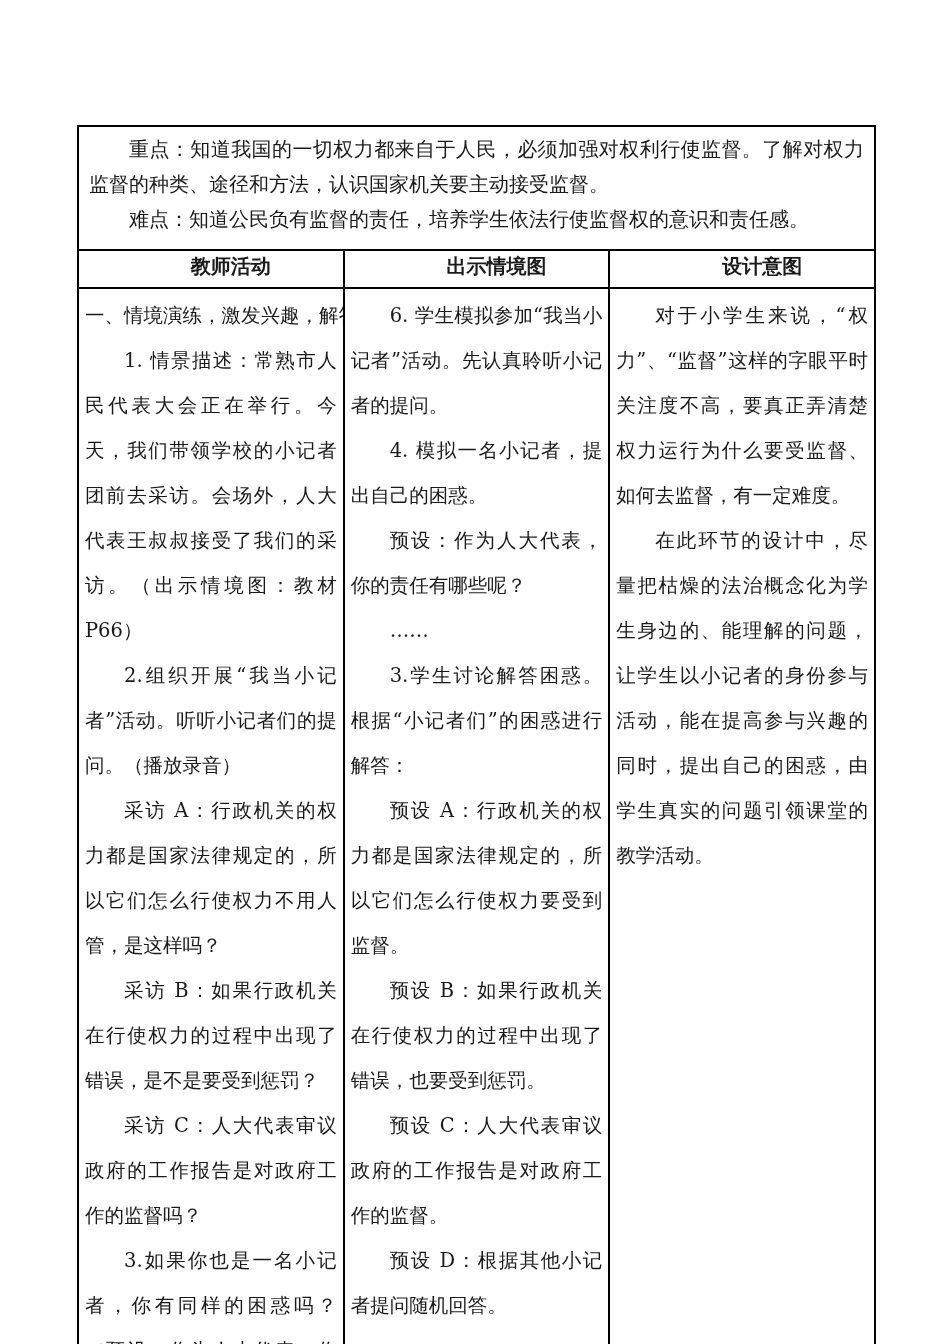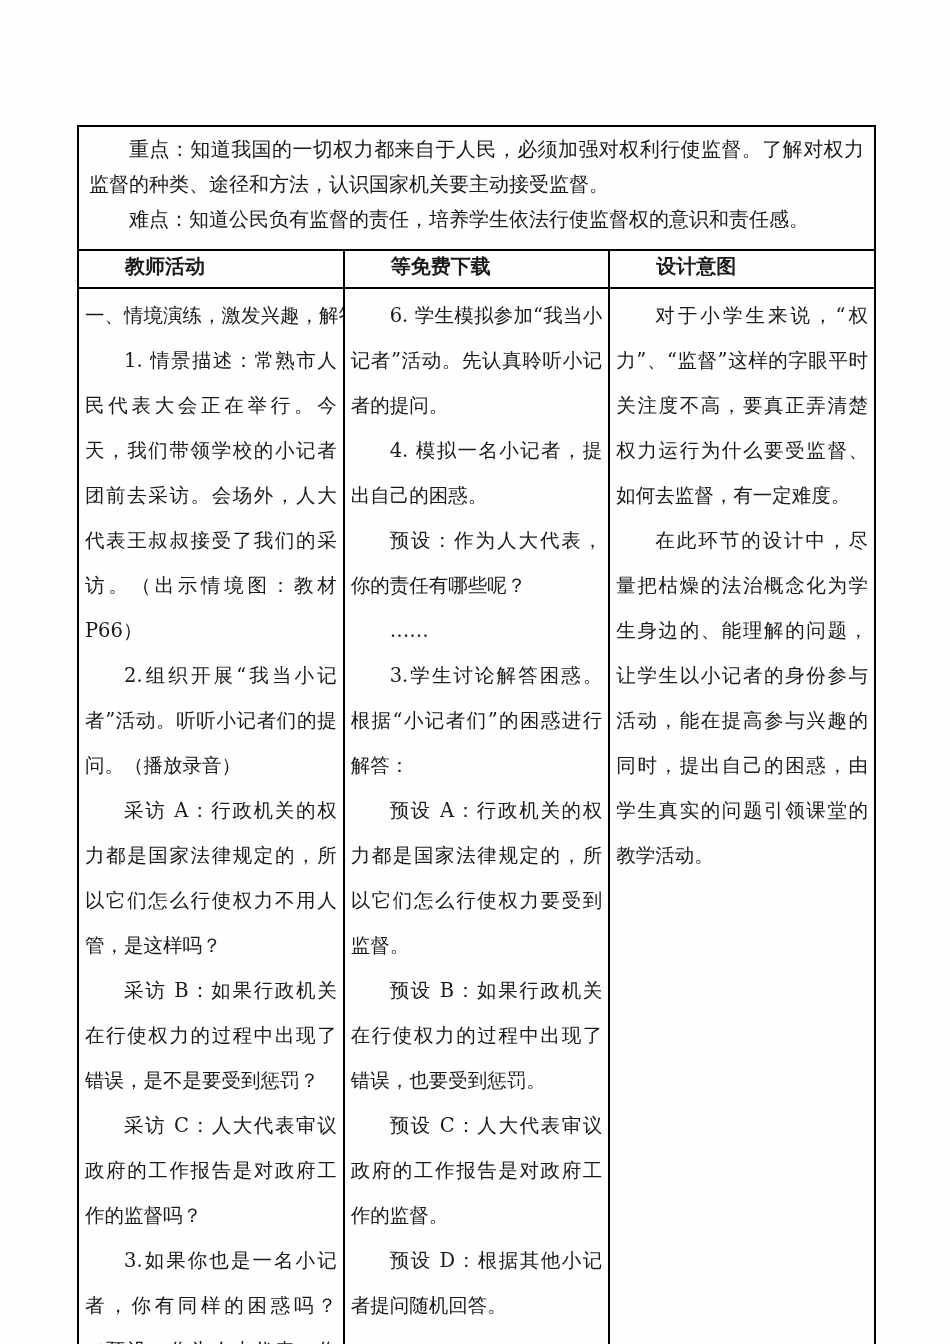--- a/index.html
+++ b/index.html
@@ -49,21 +49,21 @@
   .section-title{font-size:20px;font-weight:bold;color:#111;}
   .paren{font-size:18px;font-weight:bold;color:#111;}
   .annotation{color:#3a3ac8;}
 
   
   th.col-header{
     height:32px;
     padding:2px 6px;
     font-size:20px;
     font-weight:bold;
-    text-align:left;
+    text-align:center;
     text-indent:2em;
     vertical-align:middle;
   }
 
   
   td.body-cell{
     height:866px;
     padding:4px 6px 4px 6px;
     font-size:19.5px;
     line-height:45px;
@@ -92,21 +92,21 @@
         <tr>
       <td class="points-cell" colspan="3">
         <p>重点：知道我国的一切权力都来自于人民，必须加强对权利行使监督。了解对权力监督的种类、途径和方法，认识国家机关要主动接受监督。</p>
         <p>难点：知道公民负有监督的责任，培养学生依法行使监督权的意识和责任感。</p>
       </td>
     </tr>
 
 
     <tr>
       <th class="col-header" style="width:333px;">教师活动</th>
-      <th class="col-header" style="width:275px;">等免费下载</th>
+      <th class="col-header" style="width:275px;">出示情境图</th>
       <th class="col-header" style="width:191px;font-family:Liberation Serif, serif;">设计意图</th>
     </tr>
 
     <tr>
       <td class="body-cell">
         <p class="no-indent">一、情境演练，激发兴趣，解答困惑</p>
         <p>1. 情景描述：常熟市人民代表大会正在举行。今天，我们带领学校的小记者团前去采访。会场外，人大代表王叔叔接受了我们的采访。（出示情境图：教材 P66）</p>
         <p>2.组织开展“我当小记者”活动。听听小记者们的提问。（播放录音）</p>
         <p>采访 A：行政机关的权力都是国家法律规定的，所以它们怎么行使权力不用人管，是这样吗？</p>
         <p>采访 B：如果行政机关在行使权力的过程中出现了错误，是不是要受到惩罚？</p>

